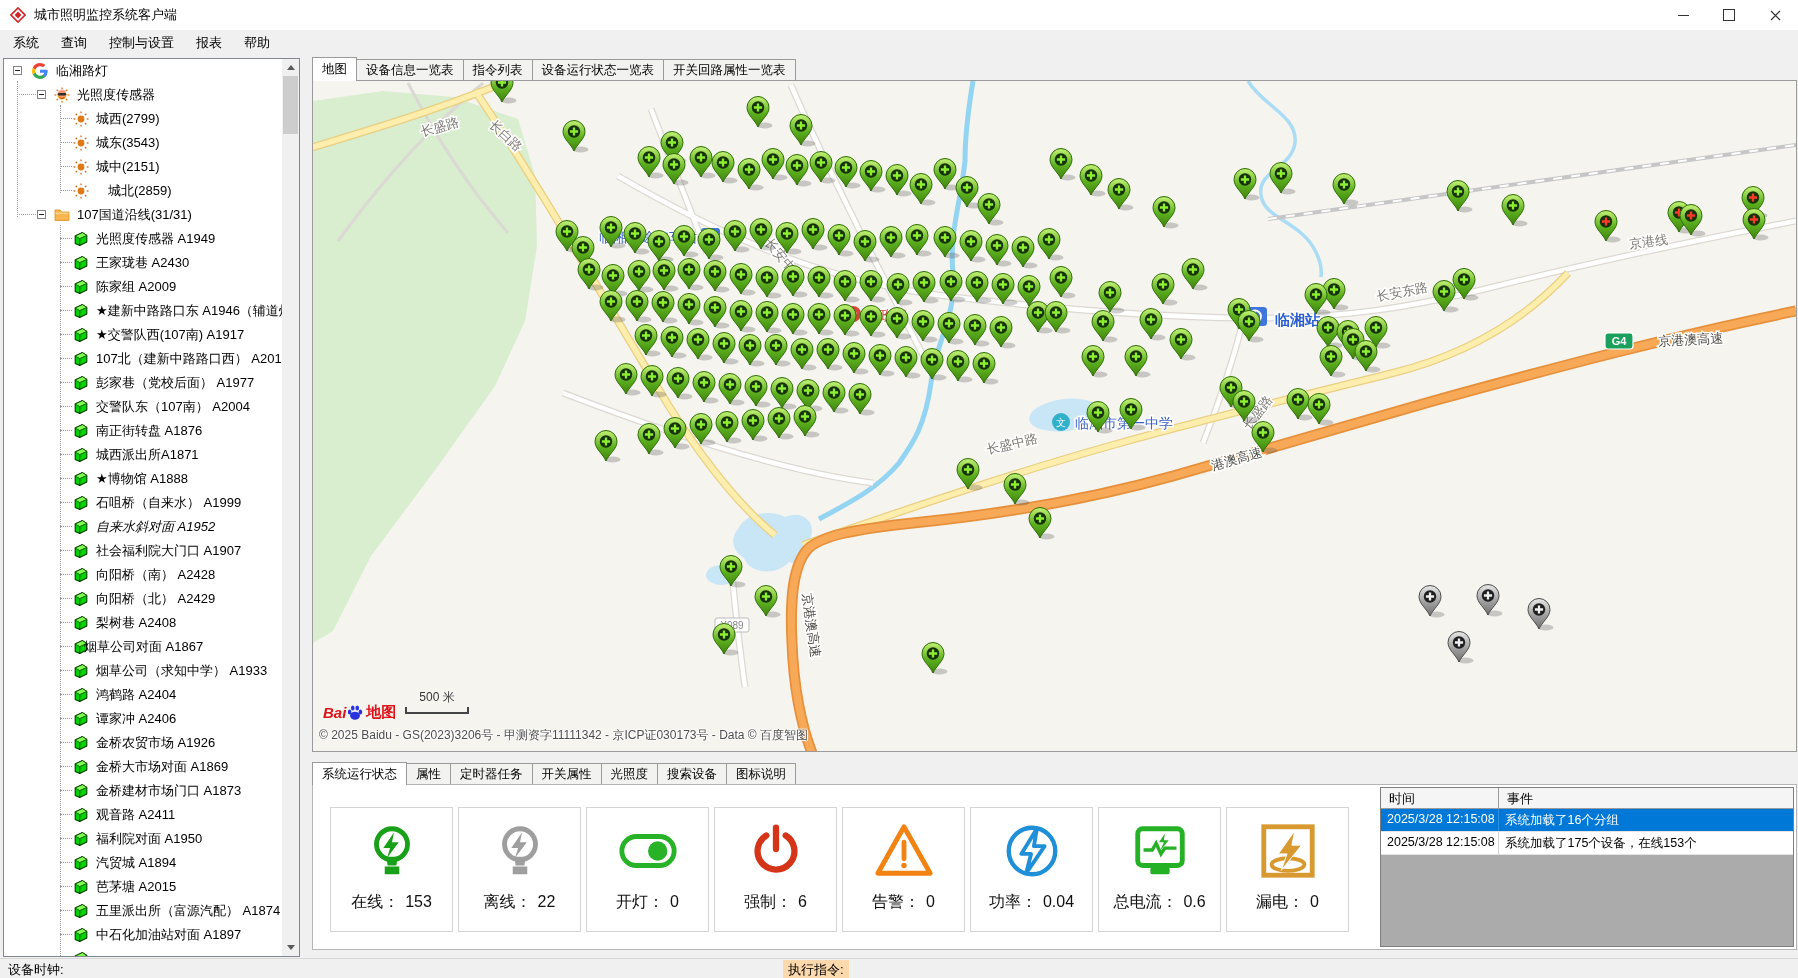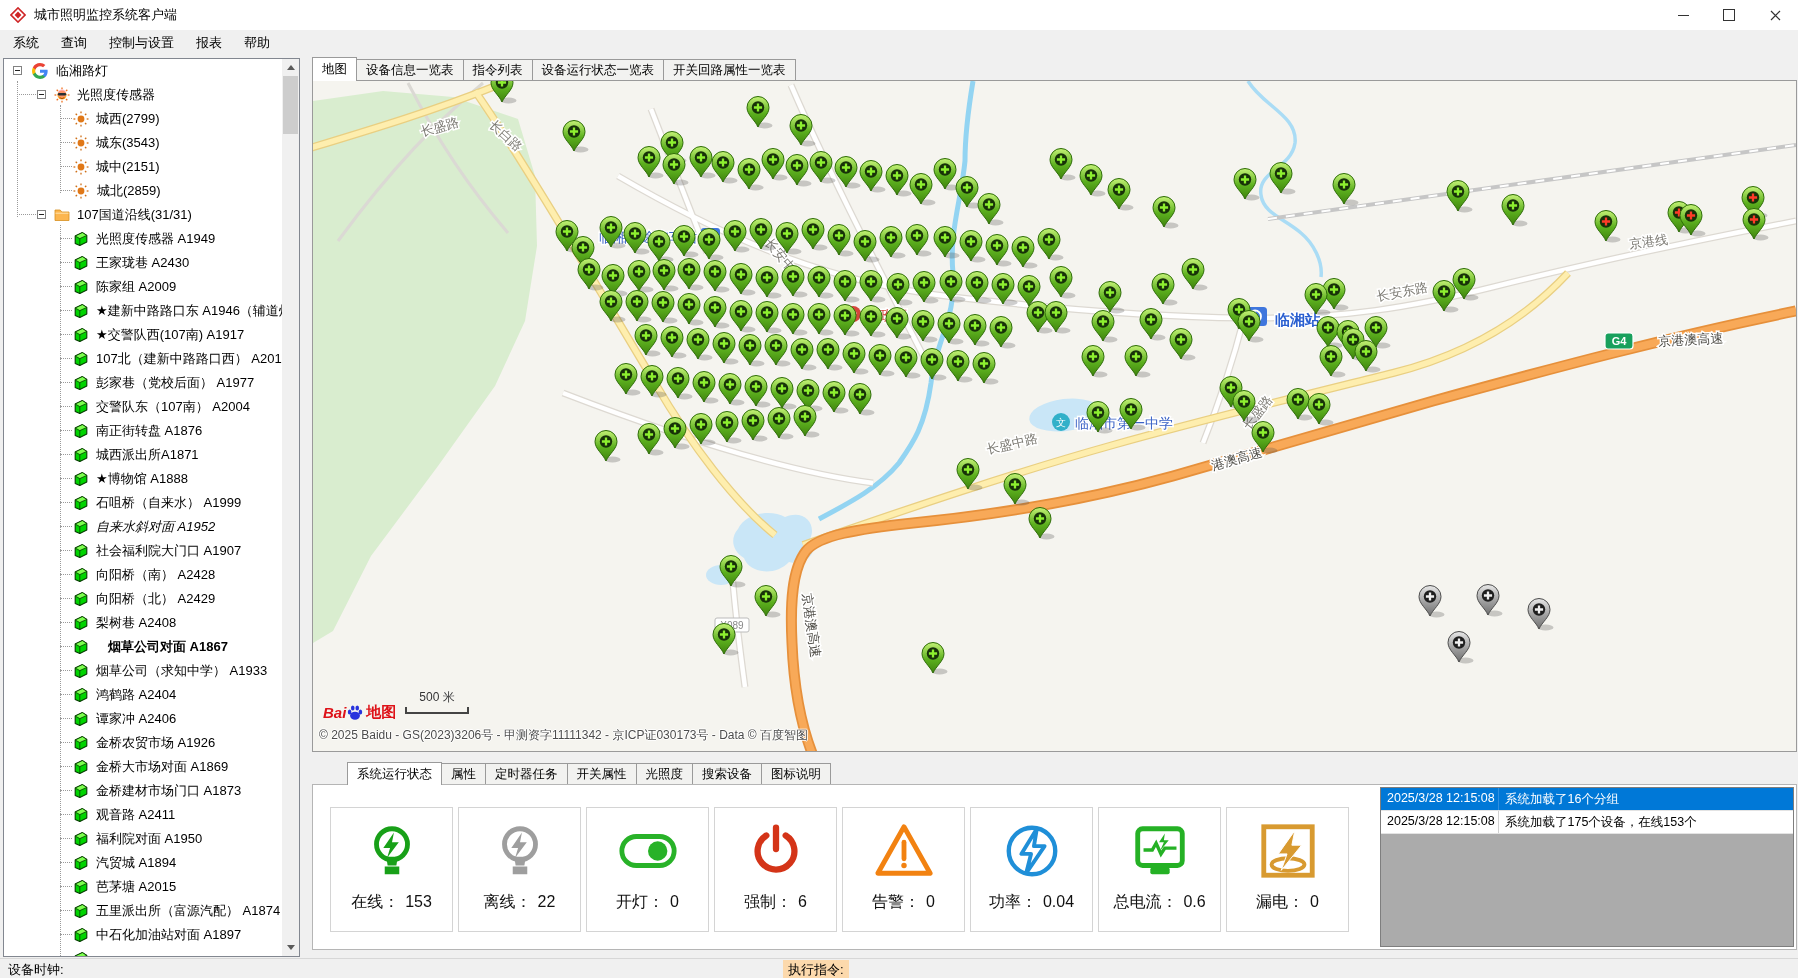--- a/index.html
+++ b/index.html
@@ -34,21 +34,21 @@
   #tree-scroll{position:absolute;right:0;top:0;width:17px;height:897px;background:#f0f0f0;}
   .scrollbtn{position:absolute;left:0;width:17px;height:17px;display:flex;align-items:center;justify-content:center;}
   .tri-up{width:0;height:0;border-left:4px solid transparent;border-right:4px solid transparent;border-bottom:5px solid #5a5a5a;}
   .tri-dn{width:0;height:0;border-left:4px solid transparent;border-right:4px solid transparent;border-top:5px solid #5a5a5a;}
   #scroll-thumb{position:absolute;left:1px;top:17px;width:15px;height:58px;background:#cdcdcd;}
   
   .tabbar{position:absolute;display:flex;align-items:flex-end;}
   .tab{height:20px;line-height:20px;padding:0 9px;font-size:12.5px;background:#f2f2f0;border:1px solid #9a9a9a;border-bottom:none;margin-right:-1px;}
   .tab.active{height:23px;line-height:23px;background:#fff;position:relative;z-index:3;margin-bottom:-1px;}
   #map-tabbar{left:312px;top:57px;height:23px;}
-  #bottom-tabbar{left:312px;top:762px;height:22px;margin-left:35px;}
+  #bottom-tabbar{left:312px;top:762px;height:22px;}
   #bottom-tabbar .tab.active{height:22px;line-height:22px;}
   
   #map-area{position:absolute;left:312px;top:80px;width:1485px;height:672px;background:#fff;border:1px solid #9a9a9a;box-sizing:border-box;z-index:1;}
   #mapsvg{display:block;}
   .rlbl{font-size:13px;fill:#7c7a73;paint-order:stroke;stroke:#ffffff;stroke-width:3px;font-family:"Liberation Sans","DejaVu Sans",sans-serif;}
   .rlbl.hw{fill:#4d4b45;}
   .plbl{font-size:14px;paint-order:stroke;stroke:#ffffff;stroke-width:3px;font-family:"Liberation Sans","DejaVu Sans",sans-serif;}
   .plbl.bold{font-weight:bold;font-size:15px;}
   #baidu-logo{position:absolute;left:10px;top:622px;display:flex;align-items:center;font-weight:bold;font-size:15px;}
   #baidu-logo .bai{color:#de1218;font-style:italic;}
@@ -221,21 +221,21 @@
               <line x1="0.5" y1="8" x2="2.3" y2="8"></line>
               <line x1="13.7" y1="8" x2="15.5" y2="8"></line>
               <line x1="2.7" y1="2.7" x2="4" y2="4"></line>
               <line x1="12" y1="12" x2="13.3" y2="13.3"></line>
               <line x1="2.7" y1="13.3" x2="4" y2="12"></line>
               <line x1="12" y1="4" x2="13.3" y2="2.7"></line>
             </g>
             <circle cx="8" cy="8" r="3.4" fill="#e07818"></circle>
           </svg>
         </span>
-        <span class="tlabel" style="left: 93px; text-align: right;">城北(2859)</span>
+        <span class="tlabel" style="left: 104px; text-align: right;">城北(2859)</span>
       </div>
       <div class="trow" style="top: 144px;">
         <span class="stub l1"></span>
         <span class="expander" style="left: 33px;"></span>
         <span class="ticon" style="left: 50px;">
           <svg width="16" height="16" viewBox="0 0 16 16">
             <path d="M1,3 h5.2 l1.6,2 H15 v8.5 H1 Z" fill="#fcb64f" stroke="#d78f1f" stroke-width="0.8"></path>
             <path d="M1.5,6.2 H14.5" stroke="#ffe4ad" stroke-width="1"></path>
           </svg>
         </span>
@@ -430,21 +430,21 @@
       </div>
       <div class="trow" style="top: 576px;">
         <span class="stub l2"></span>
         <span class="ticon" style="left: 69px;">
           <svg width="16" height="16" viewBox="0 0 16 16">
             <path d="M2.2,12.4 V5 L9.4,1.6 L13.8,4.4 V11 L6.8,14.4 Z" fill="#00d400" stroke="#063b00" stroke-width="1.1" stroke-linejoin="round"></path>
             <path d="M2.2,5 L9.4,1.6 L13.8,4.4 L6.8,7.6 Z" fill="#7dff4f" stroke="#063b00" stroke-width="0.8"></path>
             <path d="M6.8,7.6 V14.4" stroke="#063b00" stroke-width="0.8"></path>
           </svg>
         </span>
-        <span class="tlabel" style="left: 104px; font-weight: bold;">烟草公司对面 A1867</span>
+        <span class="tlabel" style="left: 80px;">烟草公司对面 A1867</span>
       </div>
       <div class="trow" style="top: 600px;">
         <span class="stub l2"></span>
         <span class="ticon" style="left: 69px;">
           <svg width="16" height="16" viewBox="0 0 16 16">
             <path d="M2.2,12.4 V5 L9.4,1.6 L13.8,4.4 V11 L6.8,14.4 Z" fill="#00d400" stroke="#063b00" stroke-width="1.1" stroke-linejoin="round"></path>
             <path d="M2.2,5 L9.4,1.6 L13.8,4.4 L6.8,7.6 Z" fill="#7dff4f" stroke="#063b00" stroke-width="0.8"></path>
             <path d="M6.8,7.6 V14.4" stroke="#063b00" stroke-width="0.8"></path>
           </svg>
         </span>
@@ -1776,20 +1776,24 @@
           <rect x="7" y="7" width="50" height="50" fill="none" stroke="#d89a30" stroke-width="5"></rect>
           <ellipse cx="32" cy="46" rx="17" ry="6.5" fill="none" stroke="#d89a30" stroke-width="4"></ellipse>
           <path d="M39,11 L22,35 h9 L25,52 L46,26 h-10 Z" fill="#d89a30" stroke="#fff" stroke-width="1"></path>
         </svg>
       </span>
       <span class="ctext"><span>漏电：</span><span class="cvalue">0</span></span>
     </div>
   </div>
 
 <div id="eventlog">
+  <div id="ev-head">
+      <span class="evh time">时间</span>
+      <span class="evh">事件</span>
+    </div>
   <div id="ev-rows">
       <div class="evrow selected">
         <span class="evc time">2025/3/28 12:15:08</span>
         <span class="evc">系统加载了16个分组</span>
       </div>
       <div class="evrow">
         <span class="evc time">2025/3/28 12:15:08</span>
         <span class="evc">系统加载了175个设备，在线153个</span>
       </div>
     </div>

